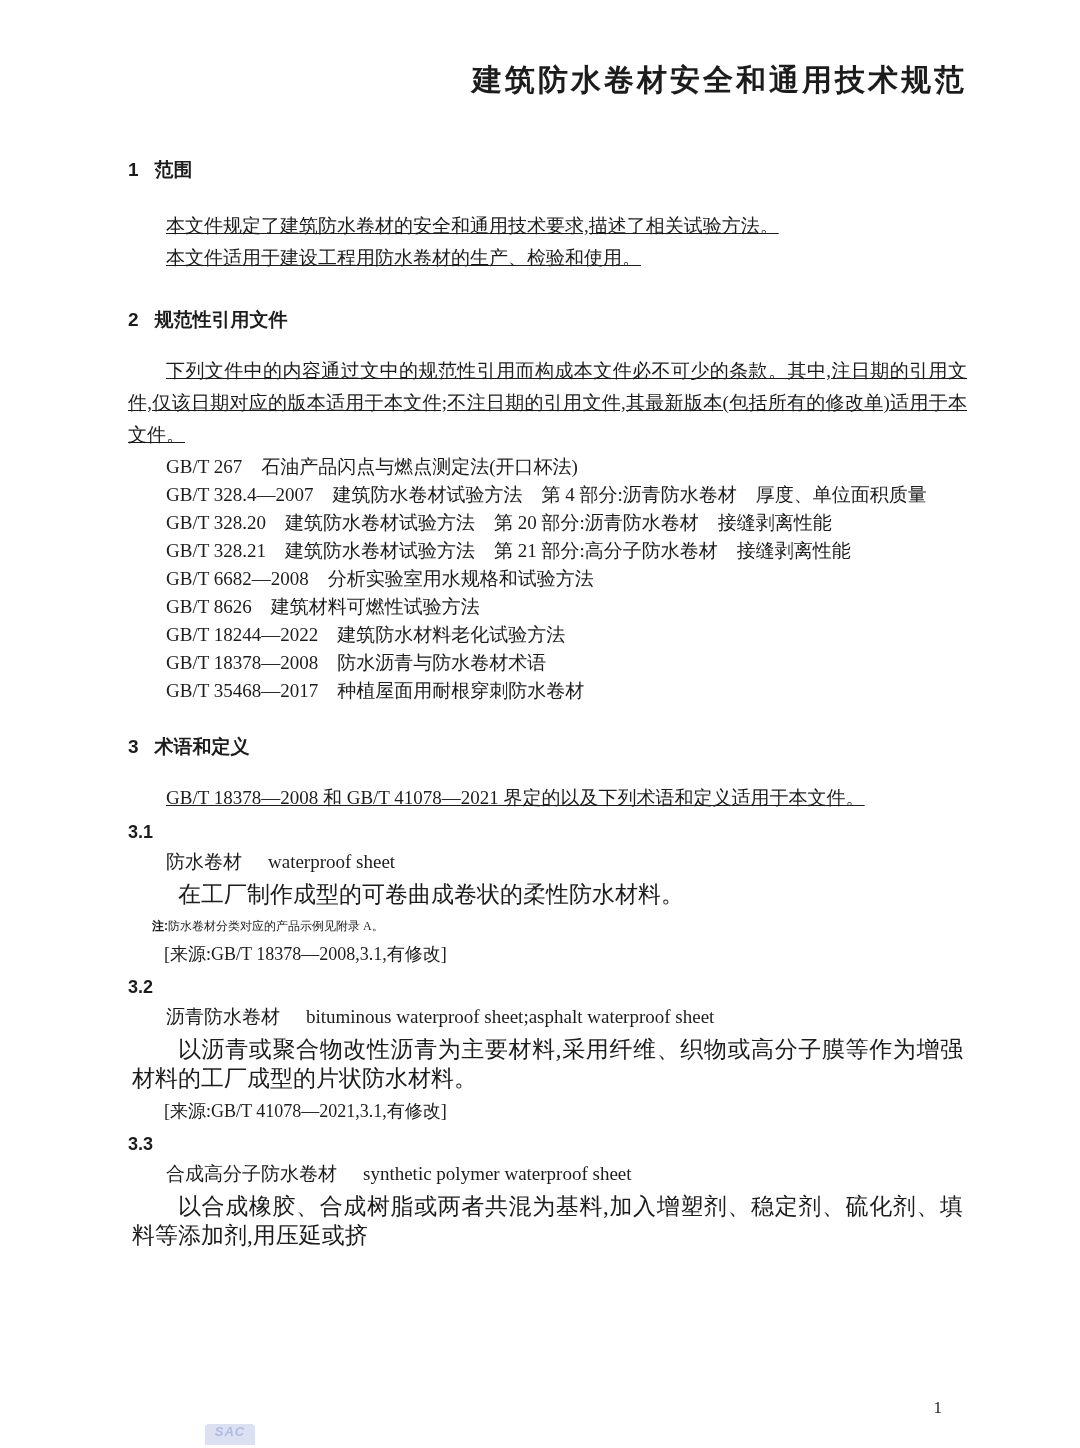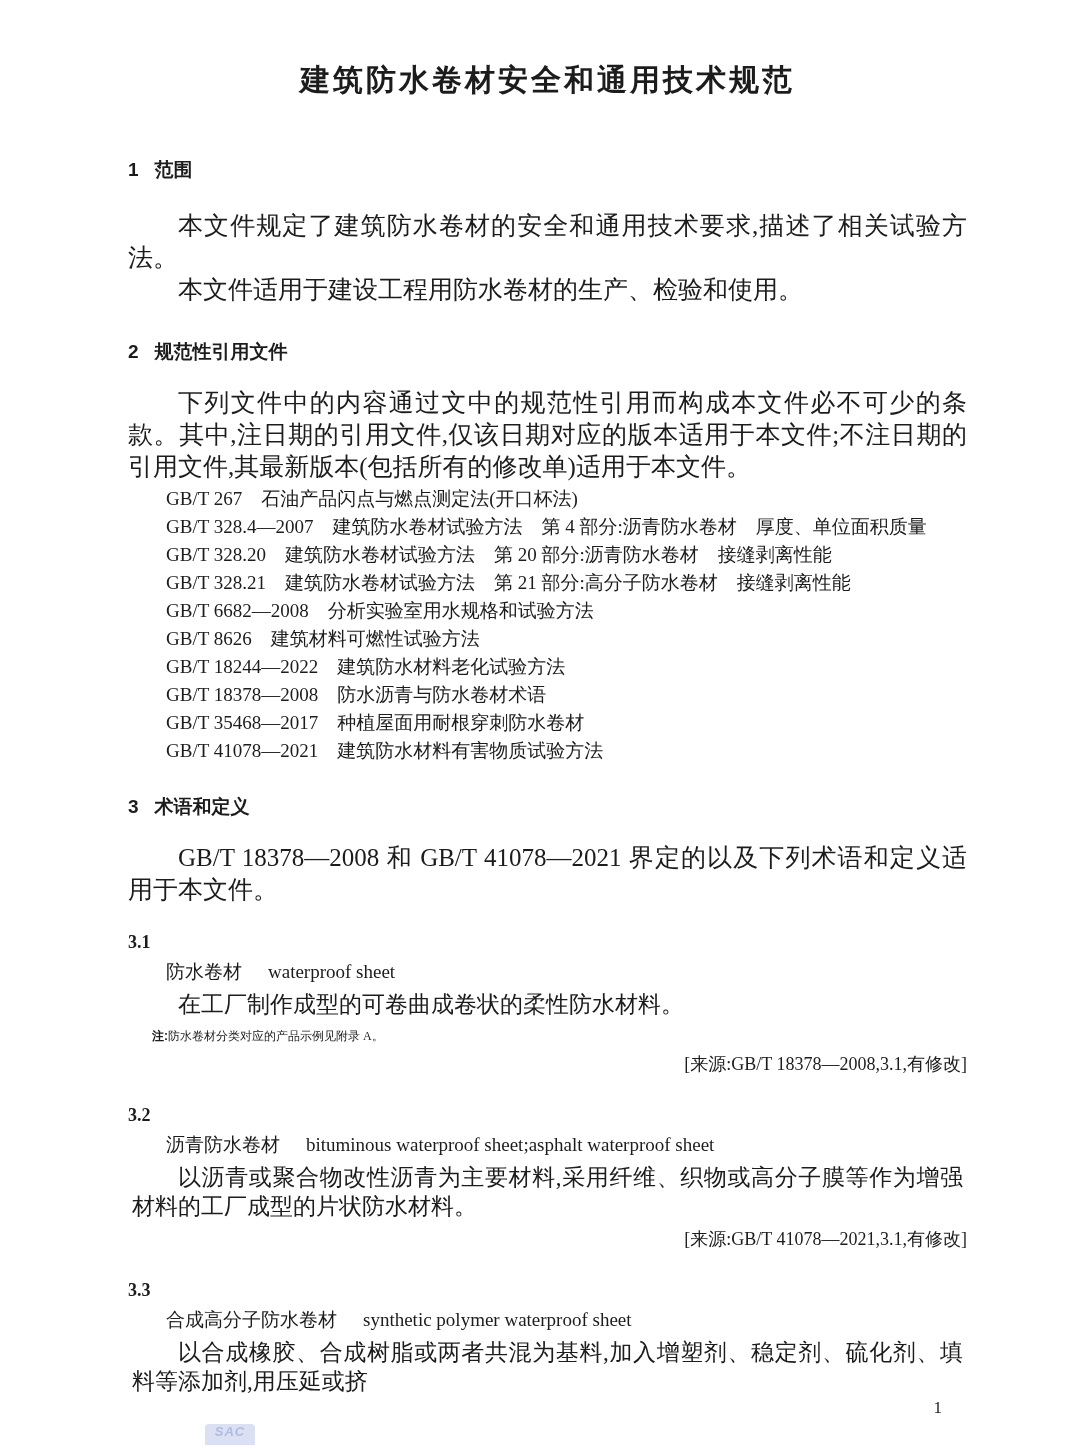--- a/index.html
+++ b/index.html
@@ -24,21 +24,21 @@
     padding-top: 128px;
     text-align: right;
     font-size: 20px;
     font-weight: bold;
     letter-spacing: 1px;
     line-height: 24px;
   }
   
   .doc-title {
     margin-top: 62px;
-    text-align: center;
+    text-align: right;
     font-size: 30px;
     font-weight: bold;
     font-family: "Liberation Sans", "DejaVu Sans", sans-serif;
     letter-spacing: 3px;
     line-height: 36px;
   }
   
   .sec-heading {
     font-family: "Liberation Sans", "DejaVu Sans", sans-serif;
     font-weight: bold;
@@ -46,47 +46,48 @@
     line-height: 24px;
     display: flex;
   }
   .sec-heading .sec-no { margin-right: 16px; }
   .sh1 { margin-top: 60px; }
   .sh2 { margin-top: 34px; }
   .sh3 { margin-top: 30px; }
   
   .para {
     margin: 0;
-    font-size: 25px;
+    font-size: 19px;
     line-height: 32px;
     text-indent: 2em;
     text-align: justify;
+    text-decoration: underline;
   }
   .mt28 { margin-top: 28px; }
   .mt24 { margin-top: 23px; }
   .mt4  { margin-top: 4px; }
   
   .ref-list {
     list-style: none;
     margin: 2px 0 0 0;
     padding: 0;
   }
   .ref-list li {
     padding-left: 2em;
     font-size: 19px;
     line-height: 28px;
     white-space: nowrap;
   }
   
   .entry-id {
-    font-family: Liberation Serif, serif;
+    font-family: Liberation Sans, sans-serif;
     font-weight: bold;
     font-size: 18px;
     line-height: 29px;
-    margin-top: 22px;
+    margin-top: 4px;
   }
   .term-line {
     padding-left: 2em;
     font-size: 19px;
     line-height: 29px;
     font-weight: normal;
   }
   .term-zh {
     font-family: "Liberation Sans", "DejaVu Sans", sans-serif;
   }
@@ -107,21 +108,20 @@
     line-height: 27px;
   }
   .note-label {
     font-family: "Liberation Sans", "DejaVu Sans", sans-serif;
     font-weight: bold;
   }
   .source-line {
     padding-left: 2em;
     font-size: 18px;
     line-height: 29px;
-    text-align: right;
   }
   
   .page-num {
     position: absolute;
     top: 1398px;
     right: 138px;
     font-size: 17px;
     line-height: 20px;
   }
   .watermark {
@@ -167,21 +167,20 @@
   <ul class="ref-list">
     <li>GB/T 267　石油产品闪点与燃点测定法(开口杯法)</li>
     <li>GB/T 328.4—2007　建筑防水卷材试验方法　第 4 部分:沥青防水卷材　厚度、单位面积质量</li>
     <li>GB/T 328.20　建筑防水卷材试验方法　第 20 部分:沥青防水卷材　接缝剥离性能</li>
     <li>GB/T 328.21　建筑防水卷材试验方法　第 21 部分:高分子防水卷材　接缝剥离性能</li>
     <li>GB/T 6682—2008　分析实验室用水规格和试验方法</li>
     <li>GB/T 8626　建筑材料可燃性试验方法</li>
     <li>GB/T 18244—2022　建筑防水材料老化试验方法</li>
     <li>GB/T 18378—2008　防水沥青与防水卷材术语</li>
     <li>GB/T 35468—2017　种植屋面用耐根穿刺防水卷材</li>
-    <li>GB/T 41078—2021　建筑防水材料有害物质试验方法</li>
   </ul>
 
   <div class="sec-heading sh3">
     <span class="sec-no">3</span>
     <span>术语和定义</span>
   </div>
   <p class="para mt24">GB/T 18378—2008 和 GB/T 41078—2021 界定的以及下列术语和定义适用于本文件。</p>
 
   <div class="entry-id mt4">3.1</div>
   <div class="term-line">

